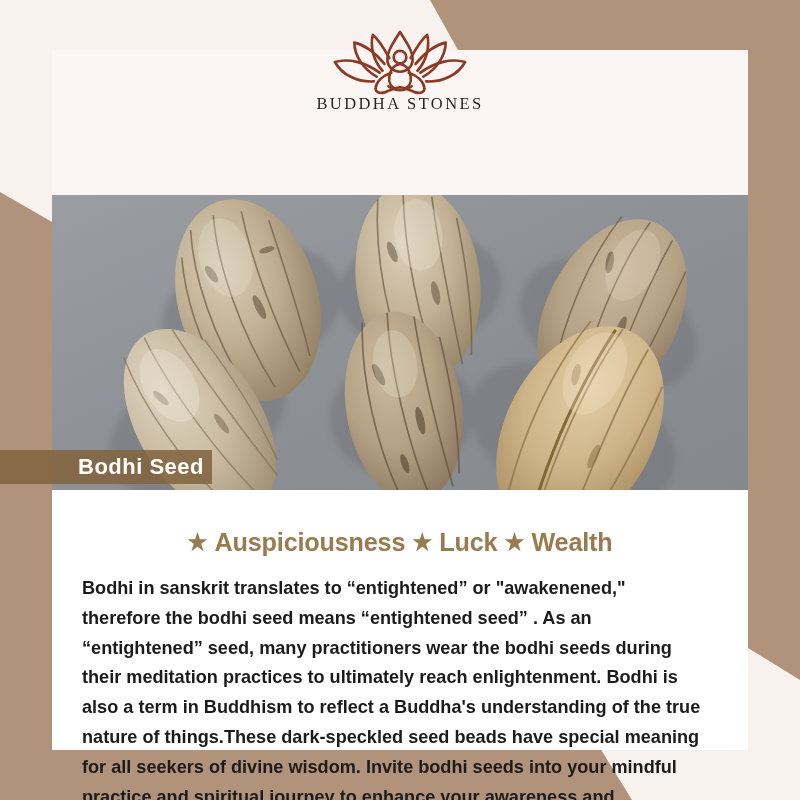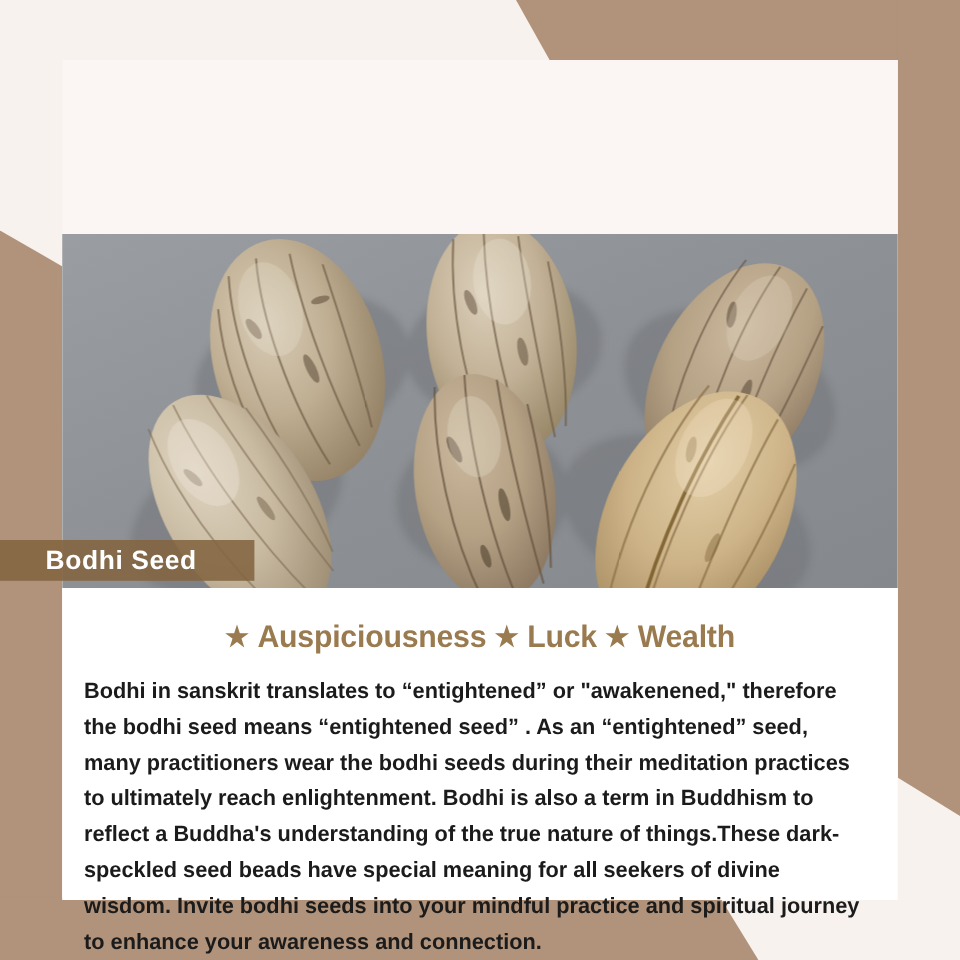--- a/index.html
+++ b/index.html
@@ -83,34 +83,34 @@
     background:#8f9296;
     overflow:hidden;
   }
   #photo svg { display:block; width:696px; height:295px; }
 
   
   #caption-bar {
     position:absolute; left:0; top:450px;
     width:212px; height:34px;
     background:rgba(131,100,64,0.88);
-    display:flex; align-items:center;
+    display:flex; align-items:center;padding-left:40px;
   }
   #caption-text {
     color:#ffffff; font-weight:bold;
     font-size:22px; letter-spacing:0.5px;
     padding-left:38px; white-space:nowrap;
   }
 
   
   #body-panel {
     position:absolute; left:52px; top:490px;
     width:696px; height:260px;
     background:#ffffff;
-    padding:0;
+    padding:12px;
   }
   #tagline {
     text-align:center;
     font-family:"Liberation Sans Narrow","Liberation Sans", sans-serif;
     font-weight:bold; font-size:26px;
     color:#9a7b4f;
     padding-top:25px;
     white-space:nowrap;
     transform:scaleX(0.97);
   }
@@ -133,20 +133,50 @@
 
 <div id="poster">
 
   <div class="frame" id="frame-top"></div>
   <div class="frame" id="frame-right"></div>
   <div class="frame" id="frame-left"></div>
   <div class="frame" id="frame-bottom"></div>
 
   <div id="card"></div>
 
+  <div id="logo-block">
+    <svg id="logo-mark" viewBox="0 0 300 140">
+      <g fill="none" stroke="#8c3a24" stroke-width="5.5" stroke-linecap="round" stroke-linejoin="round">
+
+        <path d="M108 92 C 78 70, 44 62, 16 70 C 30 96, 62 112, 96 110"></path>
+
+        <path d="M192 92 C 222 70, 256 62, 284 70 C 270 96, 238 112, 204 110"></path>
+
+        <path d="M118 74 C 98 50, 76 34, 56 30 C 56 58, 76 86, 102 100"></path>
+
+        <path d="M182 74 C 202 50, 224 34, 244 30 C 244 58, 224 86, 198 100"></path>
+
+        <path d="M128 62 C 116 40, 106 24, 94 14 C 88 40, 96 68, 114 88"></path>
+
+        <path d="M172 62 C 184 40, 194 24, 206 14 C 212 40, 204 68, 186 88"></path>
+
+        <path d="M150 8 C 136 30, 124 48, 124 64 C 124 80, 136 90, 150 90 C 164 90, 176 80, 176 64 C 176 48, 164 30, 150 8 Z"></path>
+
+        <circle cx="150" cy="60" r="13"></circle>
+
+        <path d="M150 74 C 138 76, 130 86, 128 100 C 126 112, 132 122, 142 126"></path>
+        <path d="M150 74 C 162 76, 170 86, 172 100 C 174 112, 168 122, 158 126"></path>
+
+        <path d="M132 92 C 114 98, 102 110, 100 122 C 98 132, 108 136, 120 132 C 132 128, 142 122, 150 122"></path>
+        <path d="M168 92 C 186 98, 198 110, 200 122 C 202 132, 192 136, 180 132 C 168 128, 158 122, 150 122"></path>
+        <path d="M126 120 C 134 126, 142 128, 150 128 C 158 128, 166 126, 174 120"></path>
+      </g>
+    </svg>
+    <div id="brand-name">BUDDHA STONES</div>
+  </div>
 
 
   <div id="photo">
     <svg viewBox="0 0 696 295" preserveAspectRatio="none">
       <defs>
         <linearGradient id="bg" x1="0" y1="0" x2="1" y2="1">
           <stop offset="0%" stop-color="#9a9da1"></stop>
           <stop offset="45%" stop-color="#8e9195"></stop>
           <stop offset="100%" stop-color="#85888c"></stop>
         </linearGradient>

